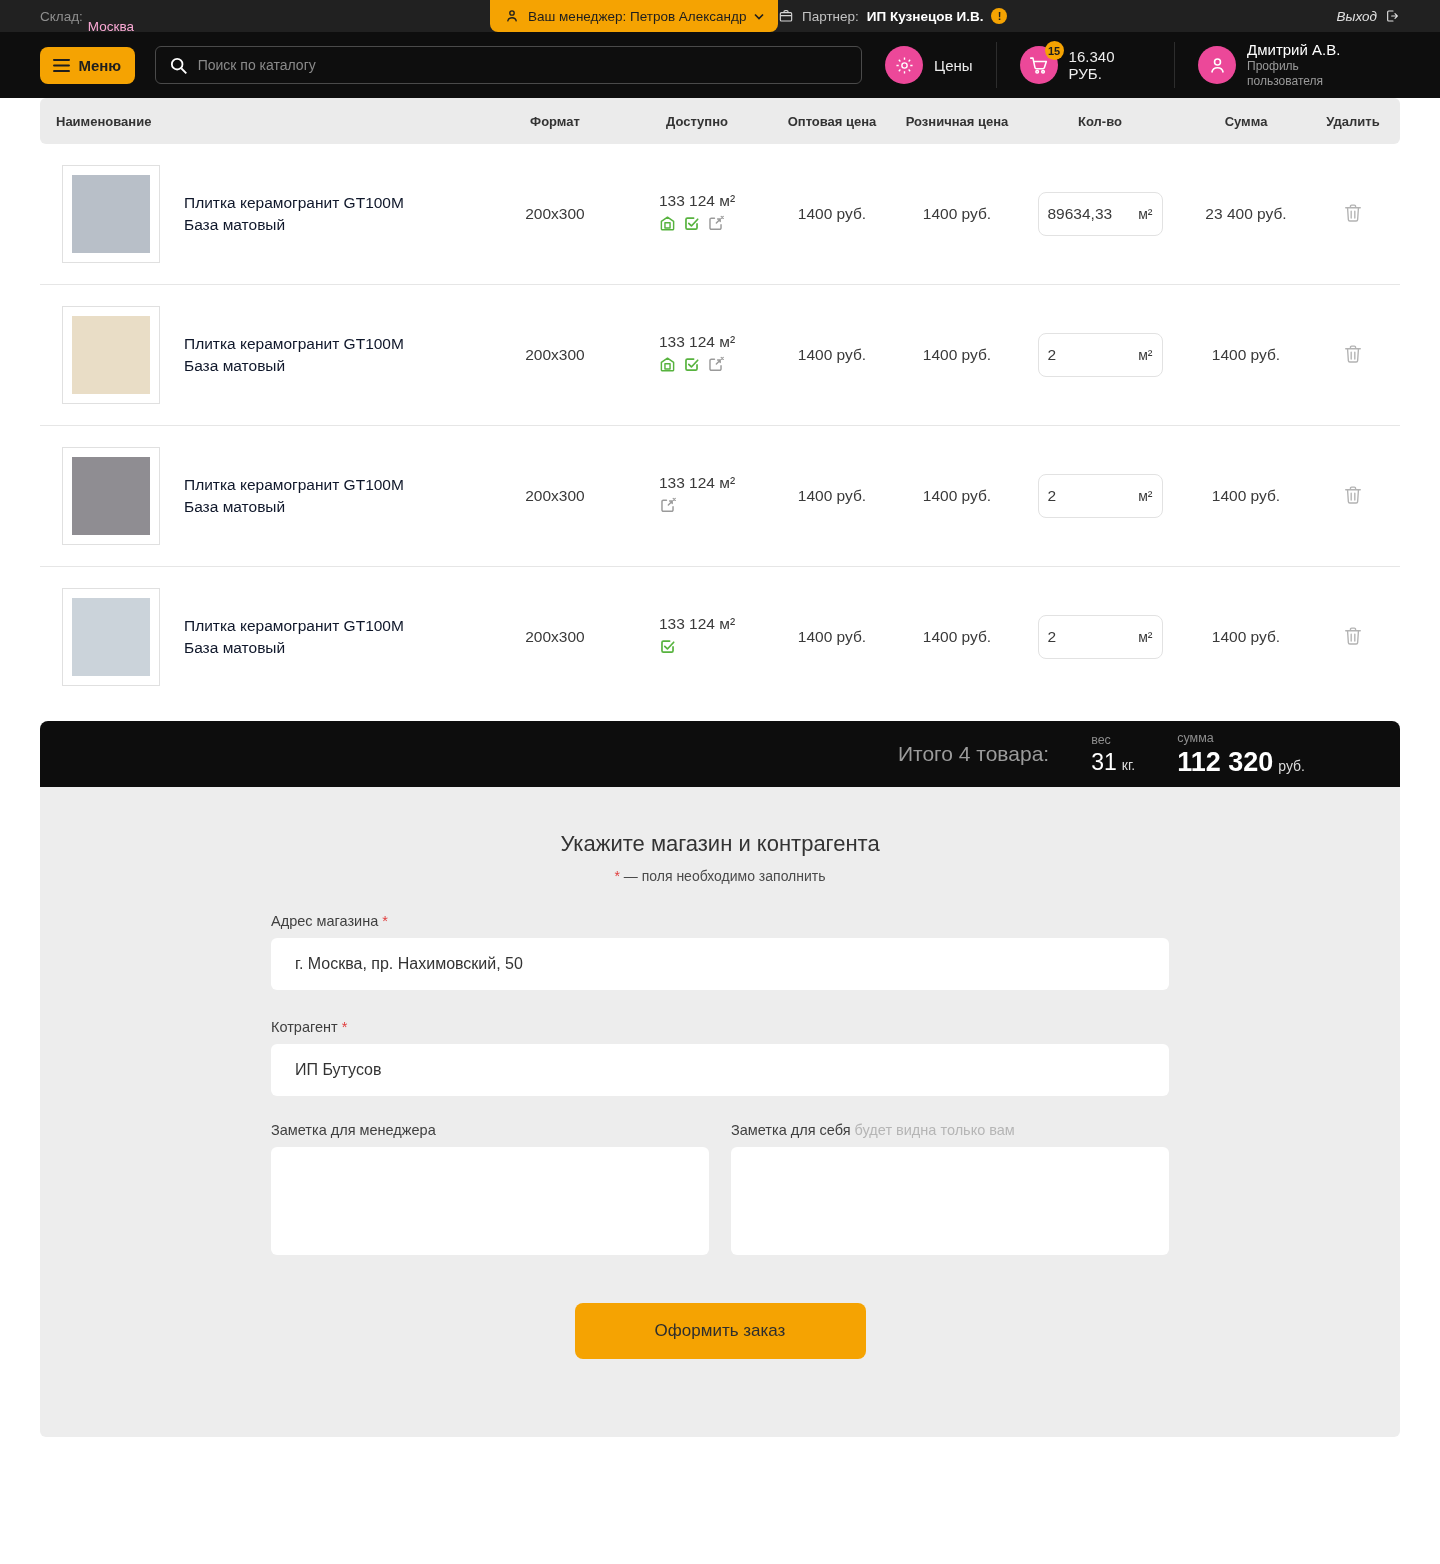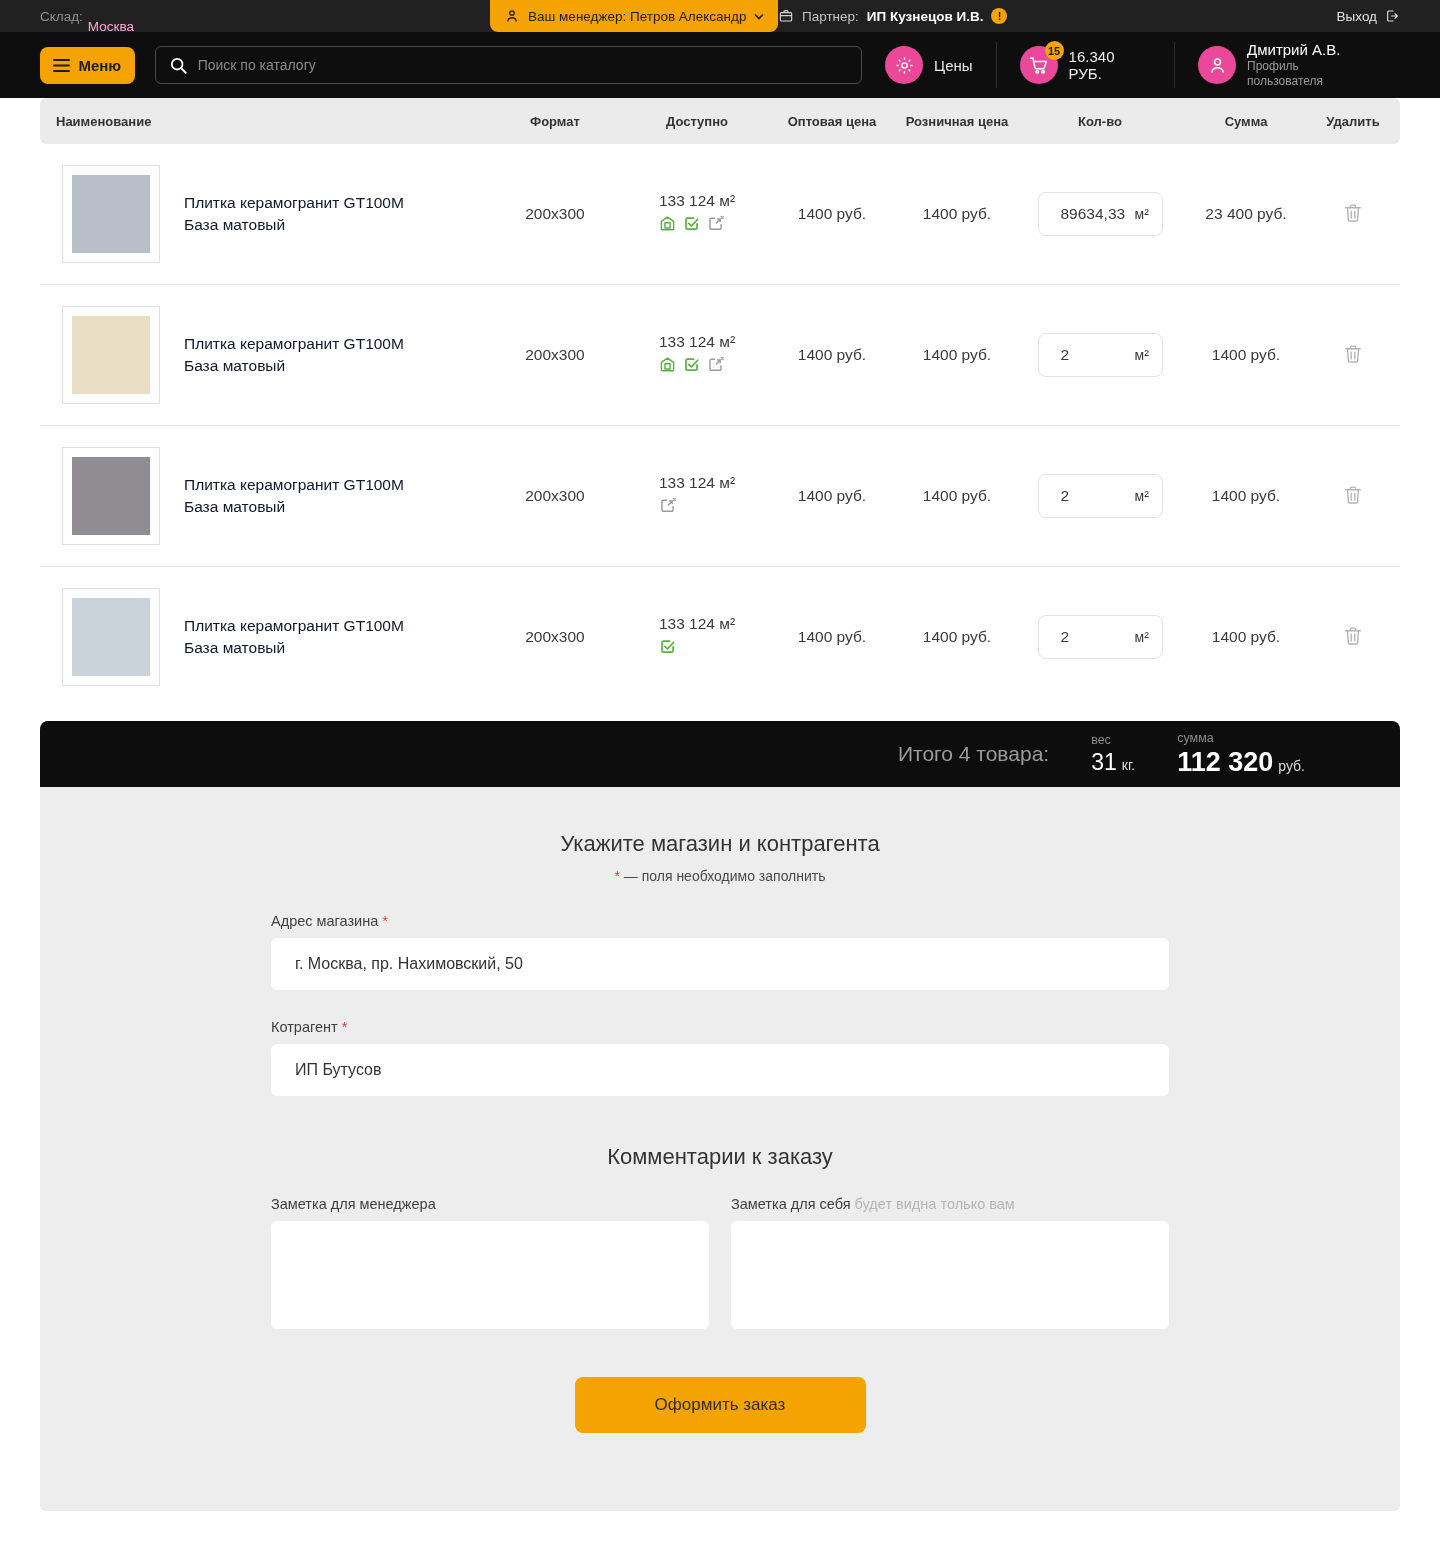--- a/index.html
+++ b/index.html
@@ -12,21 +12,21 @@
   .topbar .wh-value { color:#f9a8d4; font-weight:400;margin-top:21px; }
   .manager-btn { position:absolute; left:490px; top:0; height:32px; border:none; cursor:pointer;
                  display:flex; align-items:center; gap:8px; padding:0 14px;
                  background:var(--accent); color:#1e1e1e; font-size:13.5px; font-weight:500;
                  border-radius:0 0 8px 8px; font-family:inherit; }
   .partner { position:absolute; left:778px; top:0; height:32px; display:flex; align-items:center; gap:8px; }
   .partner .p-label { color:#c2c2c2; }
   .partner .p-value { color:#fff; font-weight:700; }
   .warn-badge { width:16px; height:16px; border-radius:50%; background:var(--accent); color:#1e1e1e;
                 font-size:11px; font-weight:700; display:flex; align-items:center; justify-content:center; }
-  .logout { margin-left:auto; display:flex; align-items:center; gap:7px; color:#e0e0e0; cursor:pointer; }
+  .logout { margin-left:auto; display:flex; align-items:center; gap:7px; color:#e0e0e0; cursor:pointer;font-style:italic; }
 
   
   .header { height:66px; background:#0e0e0e; display:flex; align-items:center; padding:0 40px; }
   .menu-btn { width:95px; height:37px; background:var(--accent); border:none; border-radius:8px;
               display:flex; align-items:center; justify-content:center; gap:8px;
               font-size:15px; font-weight:700; color:#1e1e1e; cursor:pointer; font-family:inherit; }
   .search-box { margin-left:20px; width:710px; height:38px; border:1px solid #4a4a4a; border-radius:6px;
                 display:flex; align-items:center; gap:10px; padding:0 13px; background:transparent; }
   .search-box input { flex:1; background:transparent; border:none; outline:none; color:#ddd;
                       font-size:14px; font-family:inherit; }
@@ -61,21 +61,21 @@
   .thumb { width:98px; height:98px; background:#fff; border:1px solid #e0e0e0; flex:none;
            display:flex; align-items:center; justify-content:center; }
   .tile { width:78px; height:78px; }
   .plink { color:#0f172a; text-decoration:none; font-size:15.5px; line-height:1.45; max-width:255px; display:block; }
   .avail { display:inline-block; text-align:left; }
   .avail-val { font-size:15.5px; }
   .avail-icons { margin-top:5px; display:flex; gap:7px; align-items:center; }
   .av-ic { display:inline-flex; }
   .qty-box { width:125px; height:44px; margin:0 auto; background:#fff; border:1px solid #e2e2e2;
              border-radius:8px; display:flex; align-items:center; justify-content:space-between;
-             padding:0 22px; }
+             padding:0 9px; }
   .qty-box input { width:74px; border:none; outline:none; font-size:15.5px; color:#3a3a3a;
                    font-family:inherit; background:transparent; }
   .qty-unit { font-size:14px; color:#3a3a3a; }
   .trash-btn { background:none; border:none; cursor:pointer; padding:4px; }
 
   
   .summary-bar { margin:14px 40px 0; height:66px; background:#0d0d0d; border-radius:8px 8px 0 0;
                  display:flex; align-items:center; justify-content:flex-end; gap:42px; padding-right:95px; }
   .sum-total-label { color:#9b9b9b; font-size:21px; }
   .sum-block { line-height:1; }
@@ -436,21 +436,20 @@
     </div>
 
     <div class="field">
       <div class="field-label">
         <span>Котрагент</span>
         <span class="red">*</span>
       </div>
       <input type="text" value="ИП Бутусов" style="">
     </div>
 
-    <h2 class="sec-title comments-title">Комментарии к заказу</h2>
 
     <div class="notes-row">
       <div class="note-col">
         <div class="field-label">Заметка для менеджера</div>
         <textarea style=""></textarea>
       </div>
       <div class="note-col">
         <div class="field-label">
           <span>Заметка для себя</span>
           <span class="hint">будет видна только вам</span>

